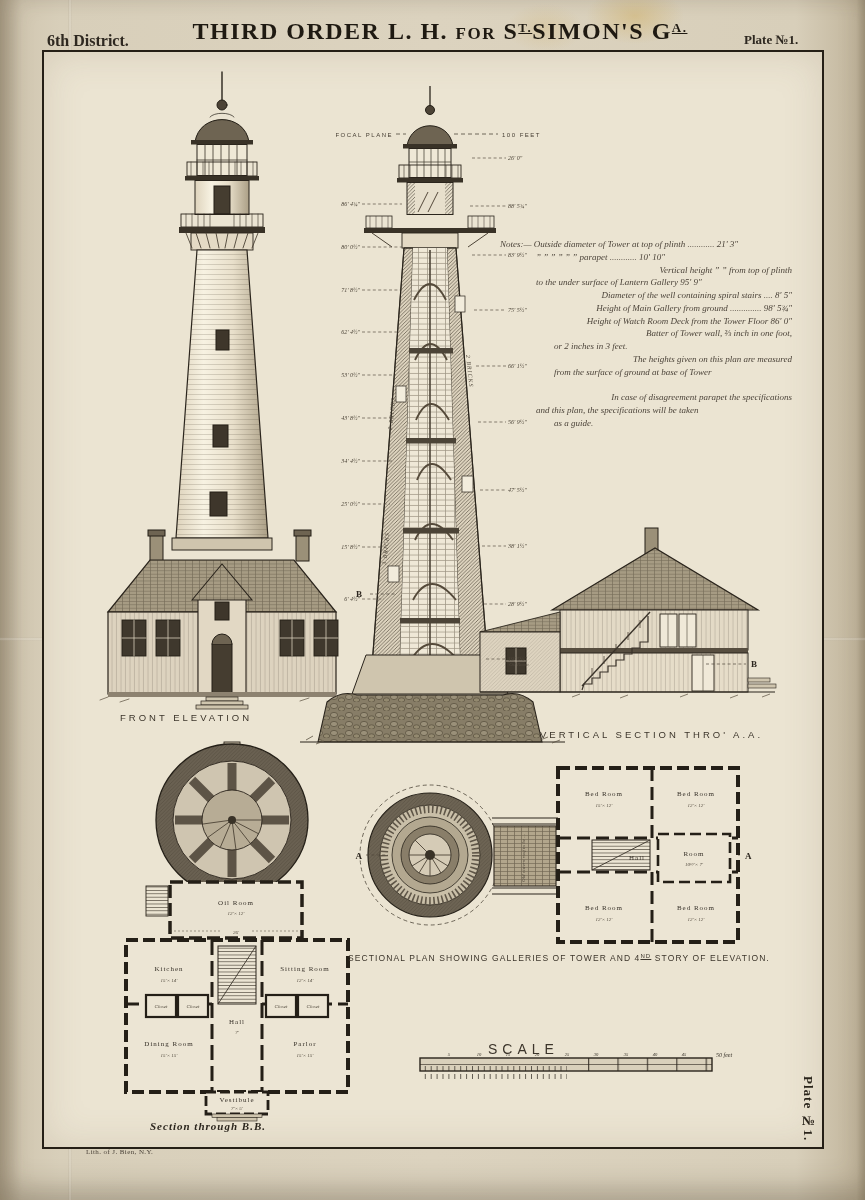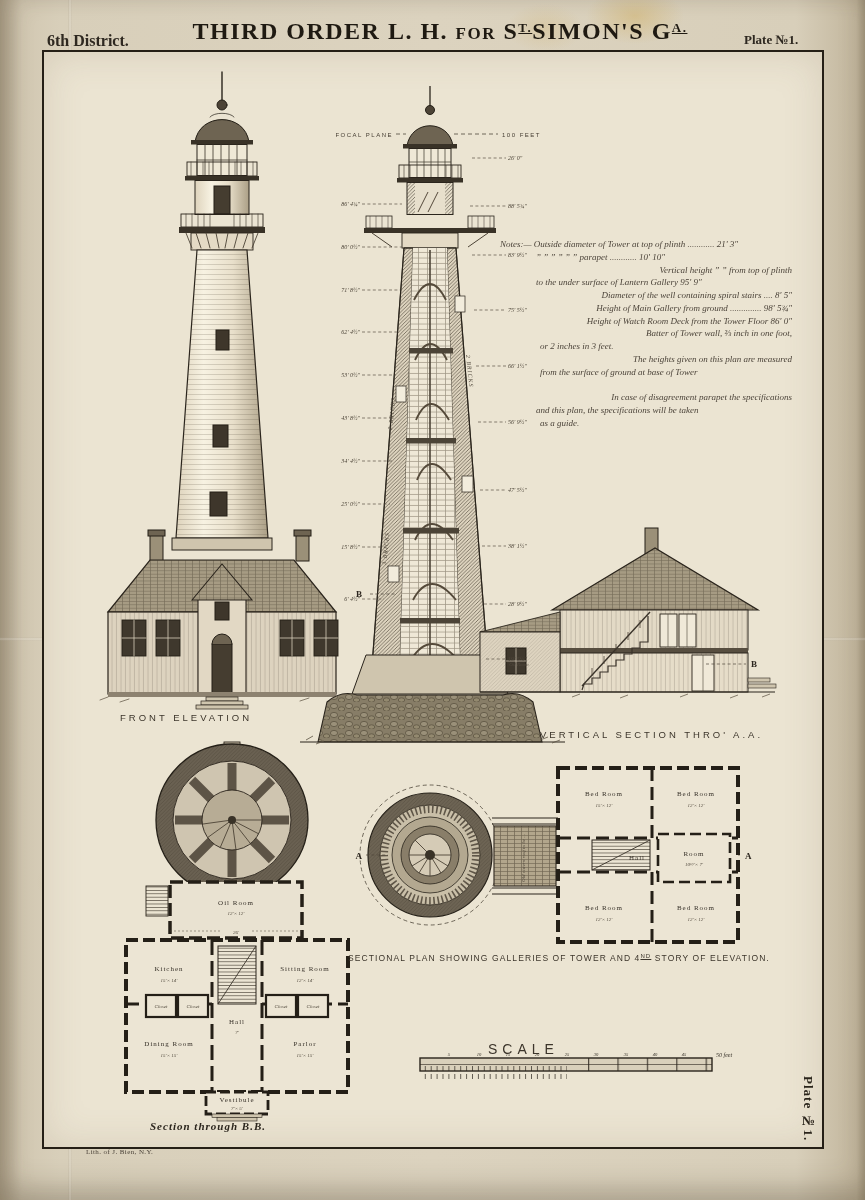--- a/index.html
+++ b/index.html
@@ -23,21 +23,21 @@
   .hdr{position:absolute;white-space:nowrap;}
   #district{left:47px;top:32px;font-size:16px;font-weight:bold;}
   #title{left:190px;top:18px;width:500px;text-align:center;font-weight:bold;
     font-size:24px;letter-spacing:1.5px;color:#1f1a12;}
   #title .small{font-size:17px;}
   #title sup{font-size:13px;vertical-align:7px;text-decoration:underline;}
   #plate-top{left:744px;top:32px;font-size:13px;font-weight:bold;}
   #notes{position:absolute;left:500px;top:238px;width:292px;
     font-style:italic;font-size:9px;line-height:1.42;color:#4c443a;}
   #notes .ind1{margin-left:18px;text-align:right;} #notes .ind2{margin-left:36px;}
-  #notes .ind3{margin-left:40px;} #notes .gap{height:13px;}
+  #notes .ind3{margin-left:54px;} #notes .gap{height:13px;}
   .cap{position:absolute;text-align:left;font-family:"Liberation Sans",sans-serif;
     font-size:9.5px;letter-spacing:3px;color:#3c352b;white-space:nowrap;}
   #cap-elev{left:120px;top:712px;width:210px;}
   #cap-sect{left:540px;top:729px;width:250px;}
   #cap-plan2{left:348px;top:953px;width:414px;font-size:8.5px;letter-spacing:1.1px;}
   #cap-plan2 sup{font-size:6px;vertical-align:3px;text-decoration:underline;}
   #cap-bb{left:150px;top:1120px;width:175px;font-family:"Liberation Serif",serif;
     font-style:italic;font-weight:bold;font-size:11px;letter-spacing:1px;color:#2c261e;}
   #cap-scale{left:488px;top:1041px;width:172px;letter-spacing:5px;font-size:14px;}
   #lith{position:absolute;left:54px;top:1148px;font-size:7px;letter-spacing:.4px;color:#4c443a;margin-left:32px;}

